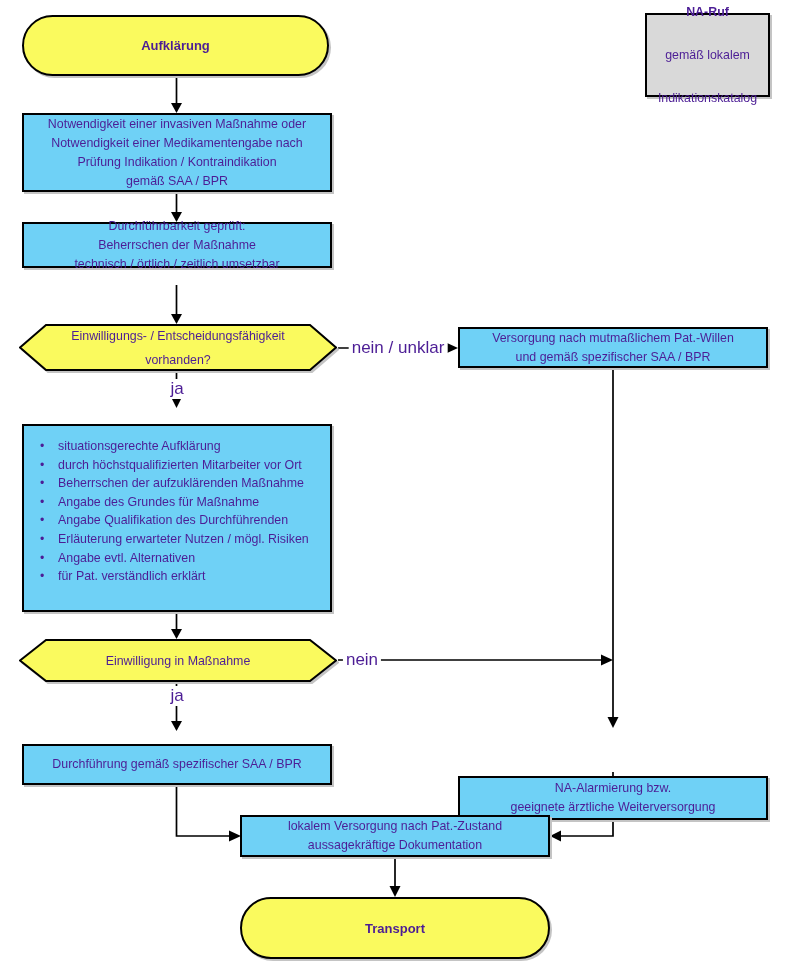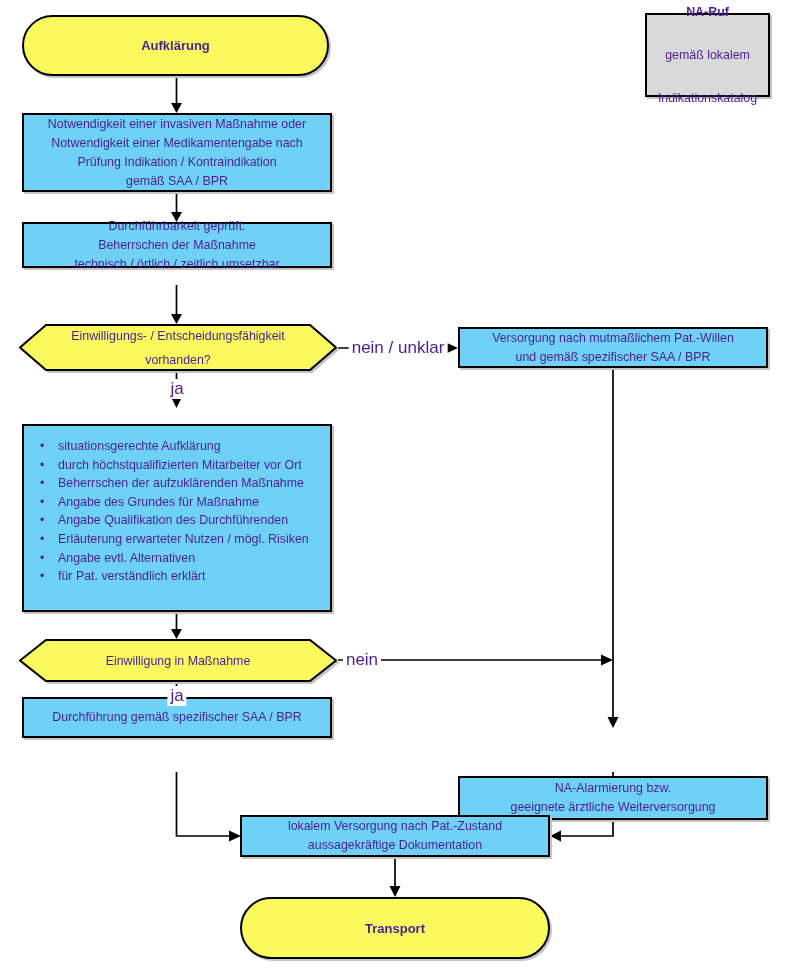--- a/index.html
+++ b/index.html
@@ -158,21 +158,21 @@
 
   <div class="hexwrap" style="left:19px; top:639px; width:318px; height:43px;">
     <svg width="318" height="43" viewBox="0 0 318 43">
       <polygon points="1,21.5 27,1 291,1 317,21.5 291,42 27,42" fill="#FAFA5E" stroke="#000000" stroke-width="2"></polygon>
     </svg>
     <div class="hexlabel">
       <div>Einwilligung in Maßnahme</div>
     </div>
   </div>
 
-  <div class="node rect" style="left:22px; top:697px; width:310px; height:41px;">
+  <div class="node rect" style="left:22px; top:744px; width:310px; height:41px;">
     <div>Durchführung gemäß spezifischer SAA / BPR</div>
   </div>
 
   <div class="node rect" style="left:458px; top:728px; width:310px; height:44px;margin-top:48px;">
     <div>NA-Alarmierung bzw.</div>
     <div>geeignete ärztliche Weiterversorgung</div>
   </div>
 
   <div class="node rect" style="left:240px; top:815px; width:310px; height:42px;">
     <div>lokalem Versorgung nach Pat.-Zustand</div>

